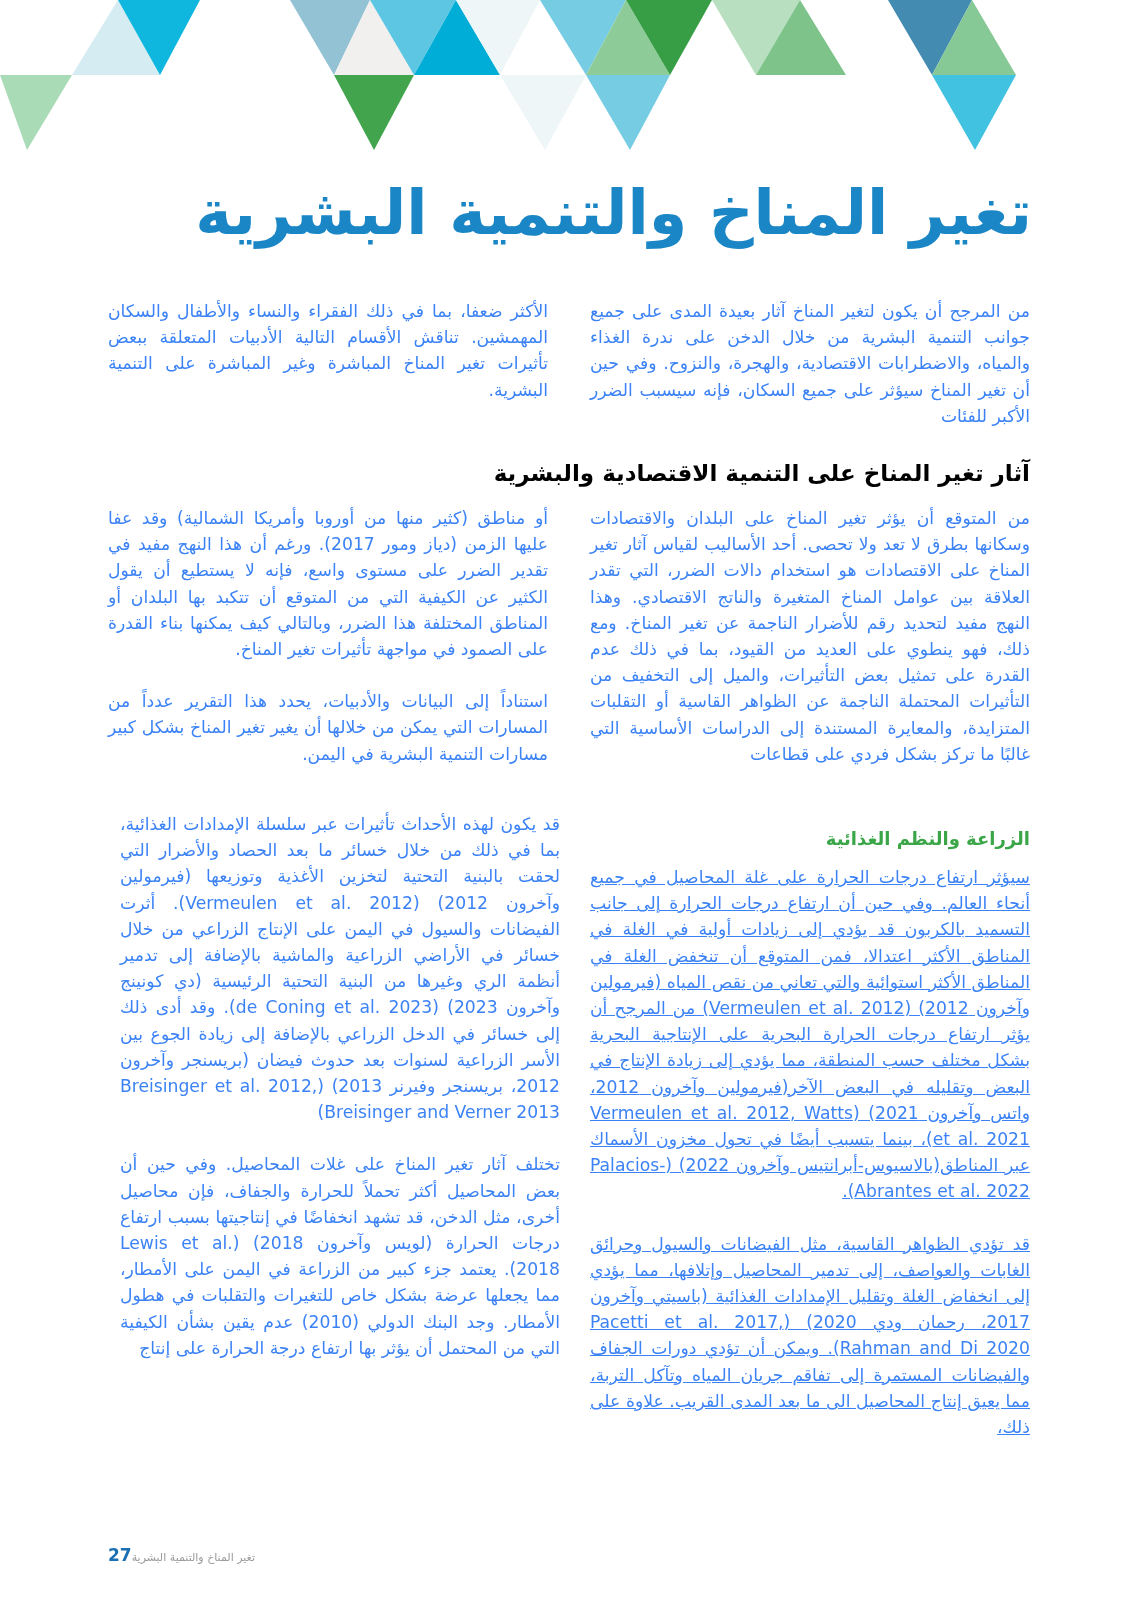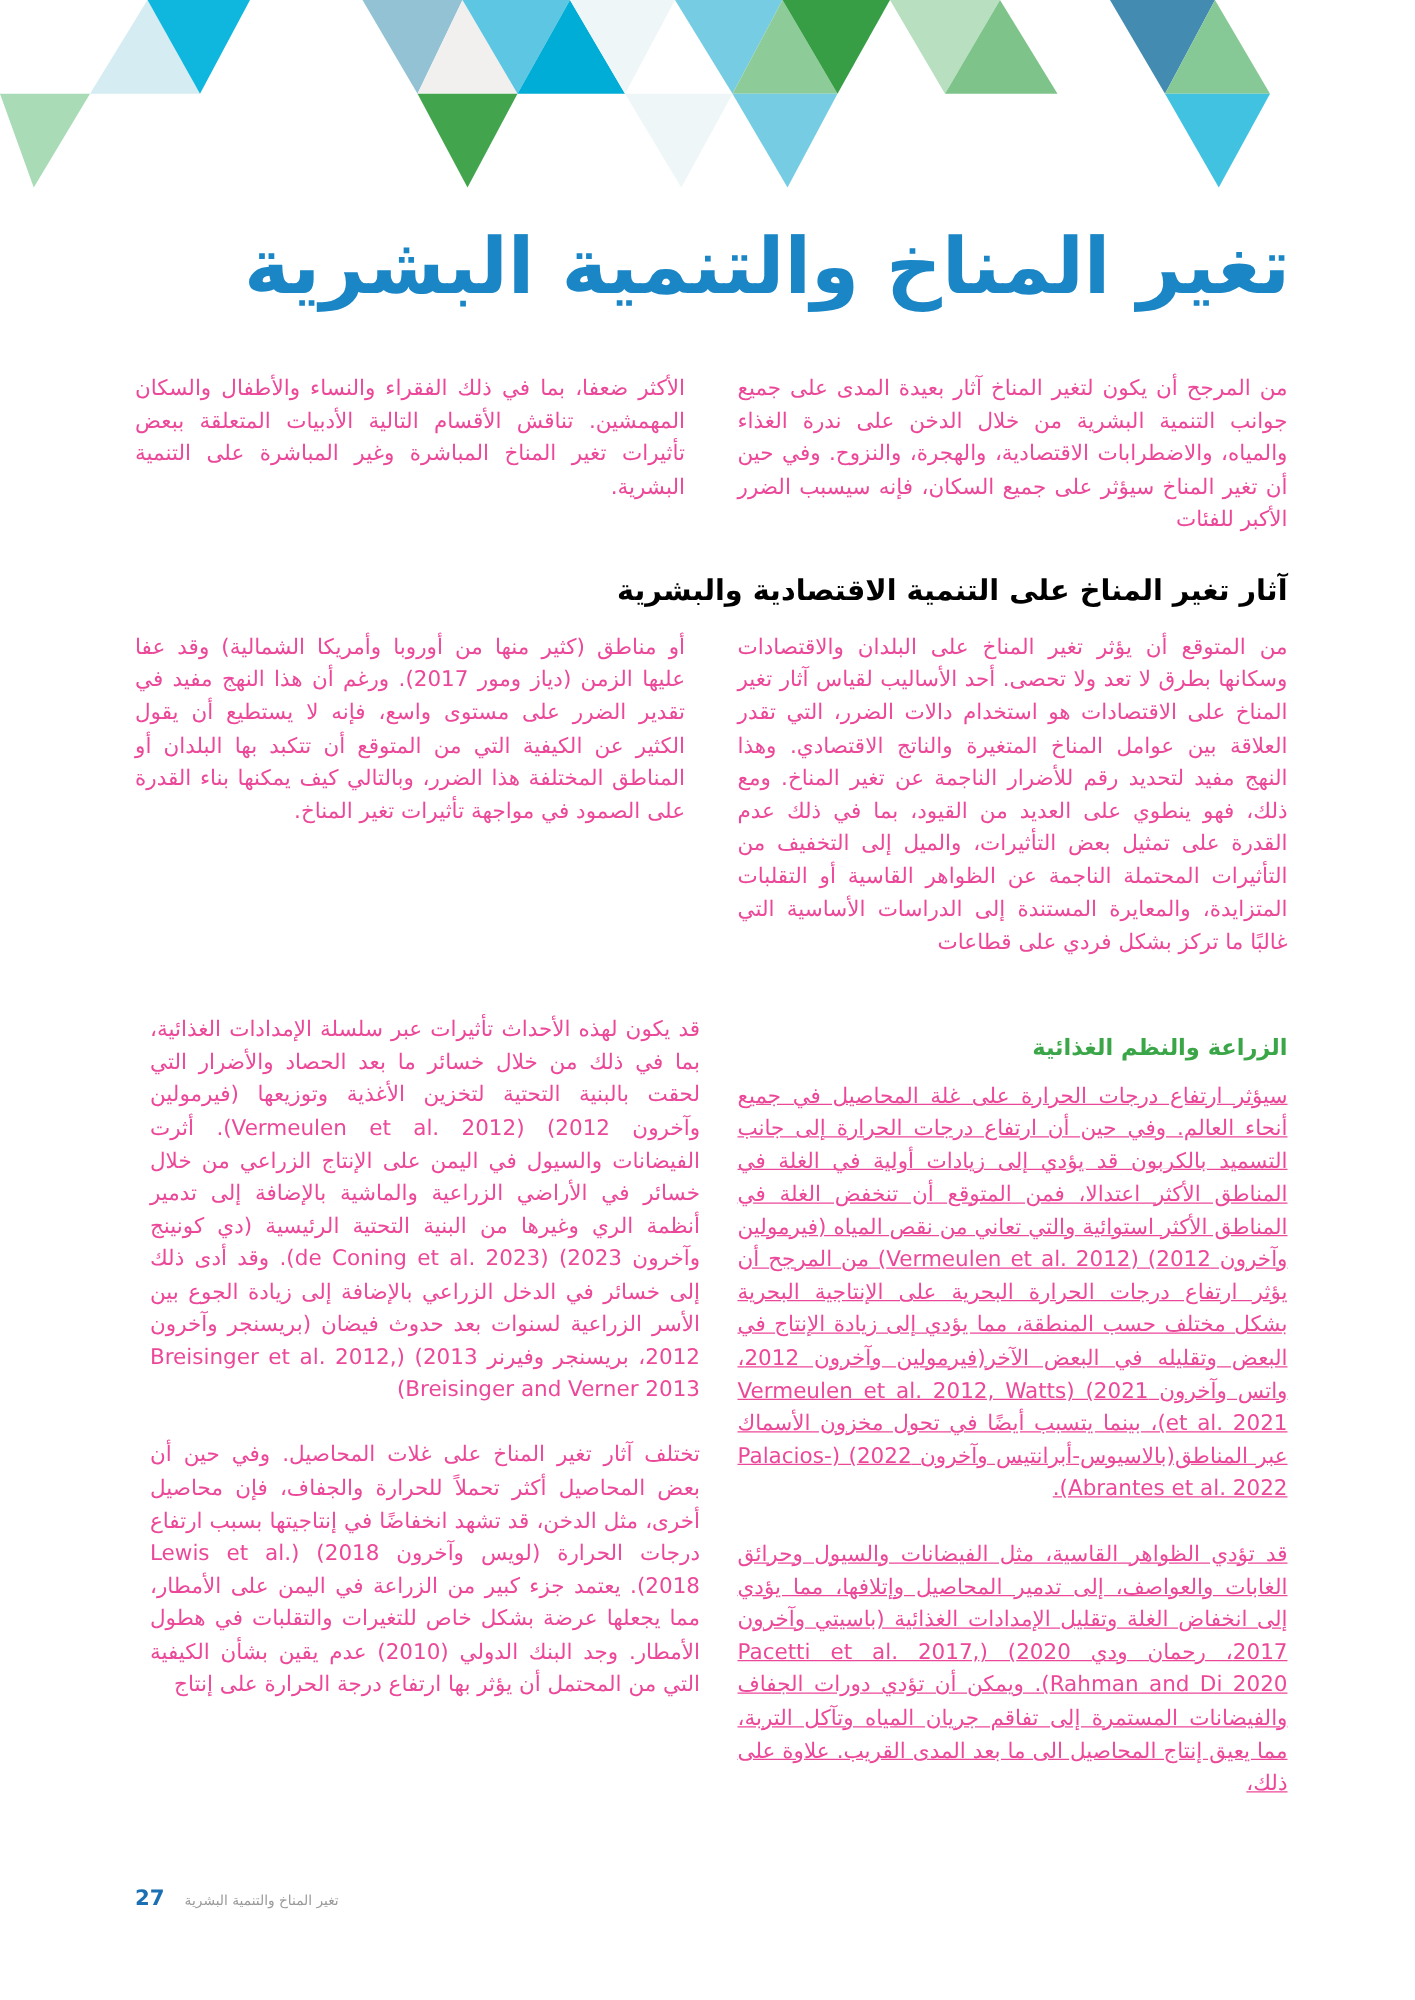--- a/index.html
+++ b/index.html
@@ -8,43 +8,43 @@
 
     .banner { position: absolute; left: 0; top: 0; width: 1132px; height: 160px; }
 
     .page-title {
       position: absolute; top: 168px; left: 100px; right: 100px;
       text-align: right; font-size: 62px; font-weight: bold; color: #1b86c6;
       line-height: 90px; font-family: "DejaVu Sans", sans-serif;
     }
 
     .col {
-      position: absolute; font-size: 17.2px; line-height: 26.2px; color: #ec4899;
+      position: absolute; font-size: 17.2px; line-height: 26.2px; color: #3b82f6;
       text-align: justify; text-align-last: right; direction: rtl;
       font-family: "DejaVu Sans", sans-serif;
     }
     .col p { margin-bottom: 26px; }
     .col p:last-child { margin-bottom: 0; }
     .col-right { right: 102px; width: 440px; }
     .col-left { left: 108px; width: 440px; }
 
     .section-heading {
       position: absolute; right: 102px; top: 456px; width: 920px;
       font-size: 23px; color: #000000; text-align: right; line-height: 34px;
       font-family: "DejaVu Sans", sans-serif;
     }
     .subheading {
       position: absolute; right: 102px; top: 828px;
       font-size: 18px; color: #3aa648; font-weight: bold; text-align: right;
       font-family: "DejaVu Sans", sans-serif;
     }
 
     .footer {
-      position: absolute; left: 108px; top: 1509px; direction: ltr;
-      display: flex; align-items: baseline; gap: 16px; text-align: center;
+      position: absolute; left: 108px; top: 1545px; direction: ltr;
+      display: flex; align-items: baseline;  text-align: center;
     }
     .page-number { font-size: 17px; font-weight: bold; color: #1b6fb3; font-family: "DejaVu Sans", sans-serif; }
     .running-title { font-size: 11px; color: #9a9a9a; direction: rtl; font-family: "DejaVu Sans", sans-serif; }
   </style>
 </head>
 <body>
 
 <svg class="banner" viewBox="0 0 1132 160" preserveAspectRatio="none">
   <polygon points="0,75 72,75 27,150" fill="#a9dbb6"></polygon>
   <polygon points="118,0 160,75 72,75" fill="#d4ecf2"></polygon>
@@ -76,20 +76,21 @@
   <p>الأكثر ضعفا، بما في ذلك الفقراء والنساء والأطفال والسكان المهمشين. تناقش الأقسام التالية الأدبيات المتعلقة ببعض تأثيرات تغير المناخ المباشرة وغير المباشرة على التنمية البشرية.</p>
 </div>
 
 <h2 class="section-heading">آثار تغير المناخ على التنمية الاقتصادية والبشرية</h2>
 
 <div class="col col-right" style="top:505px;">
   <p>من المتوقع أن يؤثر تغير المناخ على البلدان والاقتصادات وسكانها بطرق لا تعد ولا تحصى. أحد الأساليب لقياس آثار تغير المناخ على الاقتصادات هو استخدام دالات الضرر، التي تقدر العلاقة بين عوامل المناخ المتغيرة والناتج الاقتصادي. وهذا النهج مفيد لتحديد رقم للأضرار الناجمة عن تغير المناخ. ومع ذلك، فهو ينطوي على العديد من القيود، بما في ذلك عدم القدرة على تمثيل بعض التأثيرات، والميل إلى التخفيف من التأثيرات المحتملة الناجمة عن الظواهر القاسية أو التقلبات المتزايدة، والمعايرة المستندة إلى الدراسات الأساسية التي غالبًا ما تركز بشكل فردي على قطاعات</p>
 </div>
 <div class="col col-left" style="top:505px;">
   <p>أو مناطق (كثير منها من أوروبا وأمريكا الشمالية) وقد عفا عليها الزمن (دياز ومور 2017). ورغم أن هذا النهج مفيد في تقدير الضرر على مستوى واسع، فإنه لا يستطيع أن يقول الكثير عن الكيفية التي من المتوقع أن تتكبد بها البلدان أو المناطق المختلفة هذا الضرر، وبالتالي كيف يمكنها بناء القدرة على الصمود في مواجهة تأثيرات تغير المناخ.</p>
+  <p>استناداً إلى البيانات والأدبيات، يحدد هذا التقرير عدداً من المسارات التي يمكن من خلالها أن يغير تغير المناخ بشكل كبير مسارات التنمية البشرية في اليمن.</p>
 </div>
 
 <h3 class="subheading">الزراعة والنظم الغذائية</h3>
 
 <div class="col col-right" style="top:864px;text-decoration:underline;">
   <p>سيؤثر ارتفاع درجات الحرارة على غلة المحاصيل في جميع أنحاء العالم. وفي حين أن ارتفاع درجات الحرارة إلى جانب التسميد بالكربون قد يؤدي إلى زيادات أولية في الغلة في المناطق الأكثر اعتدالا، فمن المتوقع أن تنخفض الغلة في المناطق الأكثر استوائية والتي تعاني من نقص المياه (فيرمولين وآخرون 2012) (Vermeulen et al. 2012) من المرجح أن يؤثر ارتفاع درجات الحرارة البحرية على الإنتاجية البحرية بشكل مختلف حسب المنطقة، مما يؤدي إلى زيادة الإنتاج في البعض وتقليله في البعض الآخر(فيرمولين وآخرون 2012، واتس وآخرون 2021) (Vermeulen et al. 2012, Watts et al. 2021)، بينما يتسبب أيضًا في تحول مخزون الأسماك عبر المناطق(بالاسيوس-أبرانتيس وآخرون 2022) (Palacios-Abrantes et al. 2022).</p>
   <p>قد تؤدي الظواهر القاسية، مثل الفيضانات والسيول وحرائق الغابات والعواصف، إلى تدمير المحاصيل وإتلافها، مما يؤدي إلى انخفاض الغلة وتقليل الإمدادات الغذائية (باسيتي وآخرون 2017، رحمان ودي 2020) (Pacetti et al. 2017, Rahman and Di 2020). ويمكن أن تؤدي دورات الجفاف والفيضانات المستمرة إلى تفاقم جريان المياه وتآكل التربة، مما يعيق إنتاج المحاصيل الى ما بعد المدى القريب. علاوة على ذلك،</p>
 </div>
 <div class="col col-left" style="top:811px;margin-left:12px;">
   <p>قد يكون لهذه الأحداث تأثيرات عبر سلسلة الإمدادات الغذائية، بما في ذلك من خلال خسائر ما بعد الحصاد والأضرار التي لحقت بالبنية التحتية لتخزين الأغذية وتوزيعها (فيرمولين وآخرون 2012) (Vermeulen et al. 2012). أثرت الفيضانات والسيول في اليمن على الإنتاج الزراعي من خلال خسائر في الأراضي الزراعية والماشية بالإضافة إلى تدمير أنظمة الري وغيرها من البنية التحتية الرئيسية (دي كونينج وآخرون 2023) (de Coning et al. 2023). وقد أدى ذلك إلى خسائر في الدخل الزراعي بالإضافة إلى زيادة الجوع بين الأسر الزراعية لسنوات بعد حدوث فيضان (بريسنجر وآخرون 2012، بريسنجر وفيرنر 2013) (Breisinger et al. 2012, Breisinger and Verner 2013)</p>

